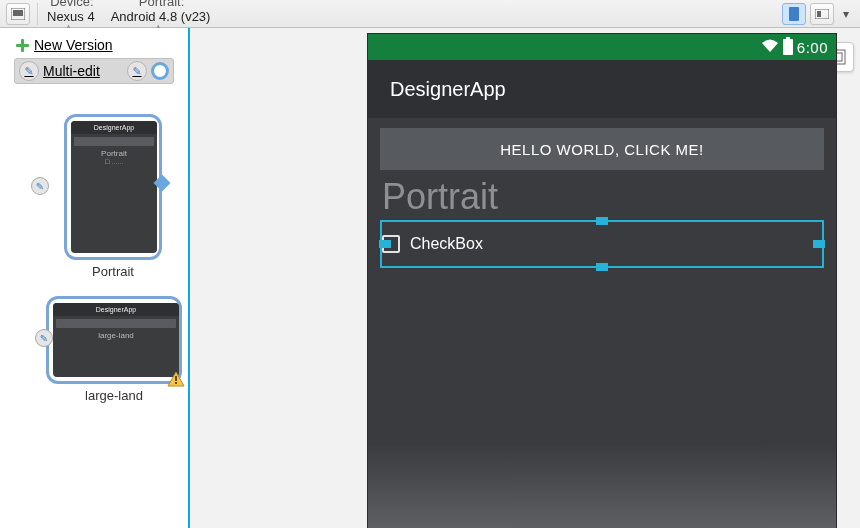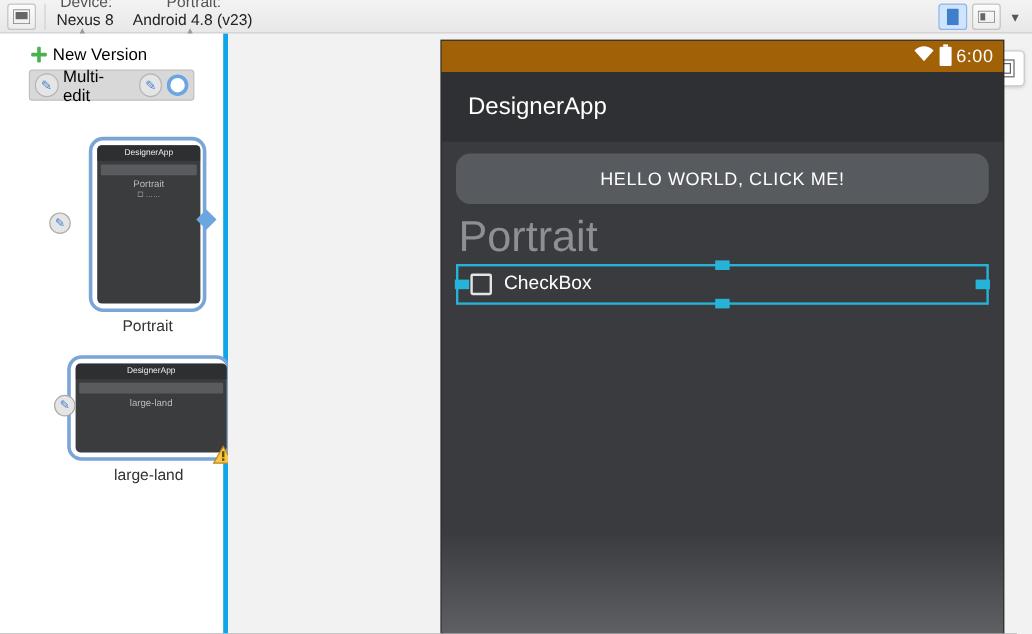--- a/index.html
+++ b/index.html
@@ -32,24 +32,25 @@
   .tb-caret::after{content:"▾";}
   .tb-group { display:flex; align-items:center; margin-right:10px; cursor:default;flex-direction:column;}
   .tb-spacer { flex:1; }
 
   
   .main { display:flex; height: calc(528px - 28px); }
 
   
   .sidebar {
     width: 190px;
-    border-right: 4px solid #0ea5e9;
+    border-right: 2px solid #0ea5e9;
     background:#ffffff;
     display:flex; flex-direction:column;
-    padding: 4px 24px;
+    padding: 4px 14px;
+    text-decoration: underline;
   }
   .side-row { display:flex; align-items:center; height:26px; font-size:14px; gap:4px;}
   .plus-icon { width:16px; height:16px; display:inline-block; position:relative;}
   .plus-icon::before,.plus-icon::after{content:"";position:absolute;background:#4caf50;}
   .plus-icon::before{left:7px;top:2px;width:3px;height:13px;border-radius:1px;}
   .plus-icon::after{top:7px;left:2px;height:3px;width:13px;border-radius:1px;}
   .multi-row {
     background:#d8d8d8;
     border:1px solid #c0c0c0;
     border-radius:3px;
@@ -124,47 +125,47 @@
   .float-toolbar .fbtn:last-child{border-right:none;}
 
   .device {
     position:absolute;
     left:178px; top:6px;
     width:468px; height:520px;
     background:#3a3b3f;
     box-shadow:0 0 0 1px #2a2a2a;
   }
   .status-bar{
-    height:26px;background:#a16207;
+    height:26px;background:#15803d;
     display:flex;align-items:center;justify-content:flex-end;
     padding:0 8px;color:#fff;gap:4px;font-size:15px;
   }
   .wifi{width:18px;height:14px;}
   .batt{width:10px;height:16px;background:#fff;border-radius:1px;position:relative;}
   .batt::before{content:"";position:absolute;top:-2px;left:3px;width:4px;height:2px;background:#fff;}
   .clock{letter-spacing:0.5px;font-weight:300;}
 
   .app-bar{
     height:58px;background:#2f3033;
     display:flex;align-items:center;padding:0 22px;
     color:#fff;font-size:20px;
   }
   .content{padding:10px 12px;}
   .hello-btn{
-    background:#575a5f;height:42px;border-radius:12px;
+    background:#575a5f;height:42px;border-radius:0;
     display:flex;align-items:center;justify-content:center;
     color:#fff;font-size:15px;letter-spacing:0.5px;
   }
   .portrait-label{
     font-size:36px;color:#8e8f92;margin:6px 2px 2px 2px;
   }
   .checkbox-row{
     border:2px solid #27b3d8;
-    height:34px;display:flex;align-items:center;
-    gap:10px;padding:0 10px;color:#fff;font-size:16px;
+    height:48px;display:flex;align-items:center;
+    gap:10px;padding:0 0;color:#fff;font-size:16px;
     position:relative;
   }
   .square{
     width:18px;height:18px;border:2px solid #e4e4e4;border-radius:2px;
   }
   .handle{position:absolute;width:12px;height:8px;background:#27b3d8;}
   .handle.hl{left:-3px;top:50%;transform:translateY(-50%);}
   .handle.hr{right:-3px;top:50%;transform:translateY(-50%);}
   .handle.ht{left:50%;top:-5px;transform:translateX(-50%);}
   .handle.hb{left:50%;bottom:-5px;transform:translateX(-50%);}
@@ -183,21 +184,21 @@
   <div class="tb-iconbtn">
     <svg width="14" height="12" viewBox="0 0 14 12">
         <rect x="0" y="0" width="14" height="12" fill="none" stroke="#666" stroke-width="1"></rect>
         <rect x="2" y="2" width="10" height="6" fill="#666"></rect>
       </svg>
   </div>
   <div class="tb-sep"></div>
 
   <div class="tb-group">
     <span class="tb-label">Device:</span>
-    <span class="tb-value">Nexus 8</span>
+    <span class="tb-value">Nexus 4</span>
     <span class="tb-caret"></span>
   </div>
 
   <div class="tb-group">
     <span class="tb-label">Portrait:</span>
     <span class="tb-value">Android 4.8 (v23)</span>
     <span class="tb-caret"></span>
   </div>
 
 

